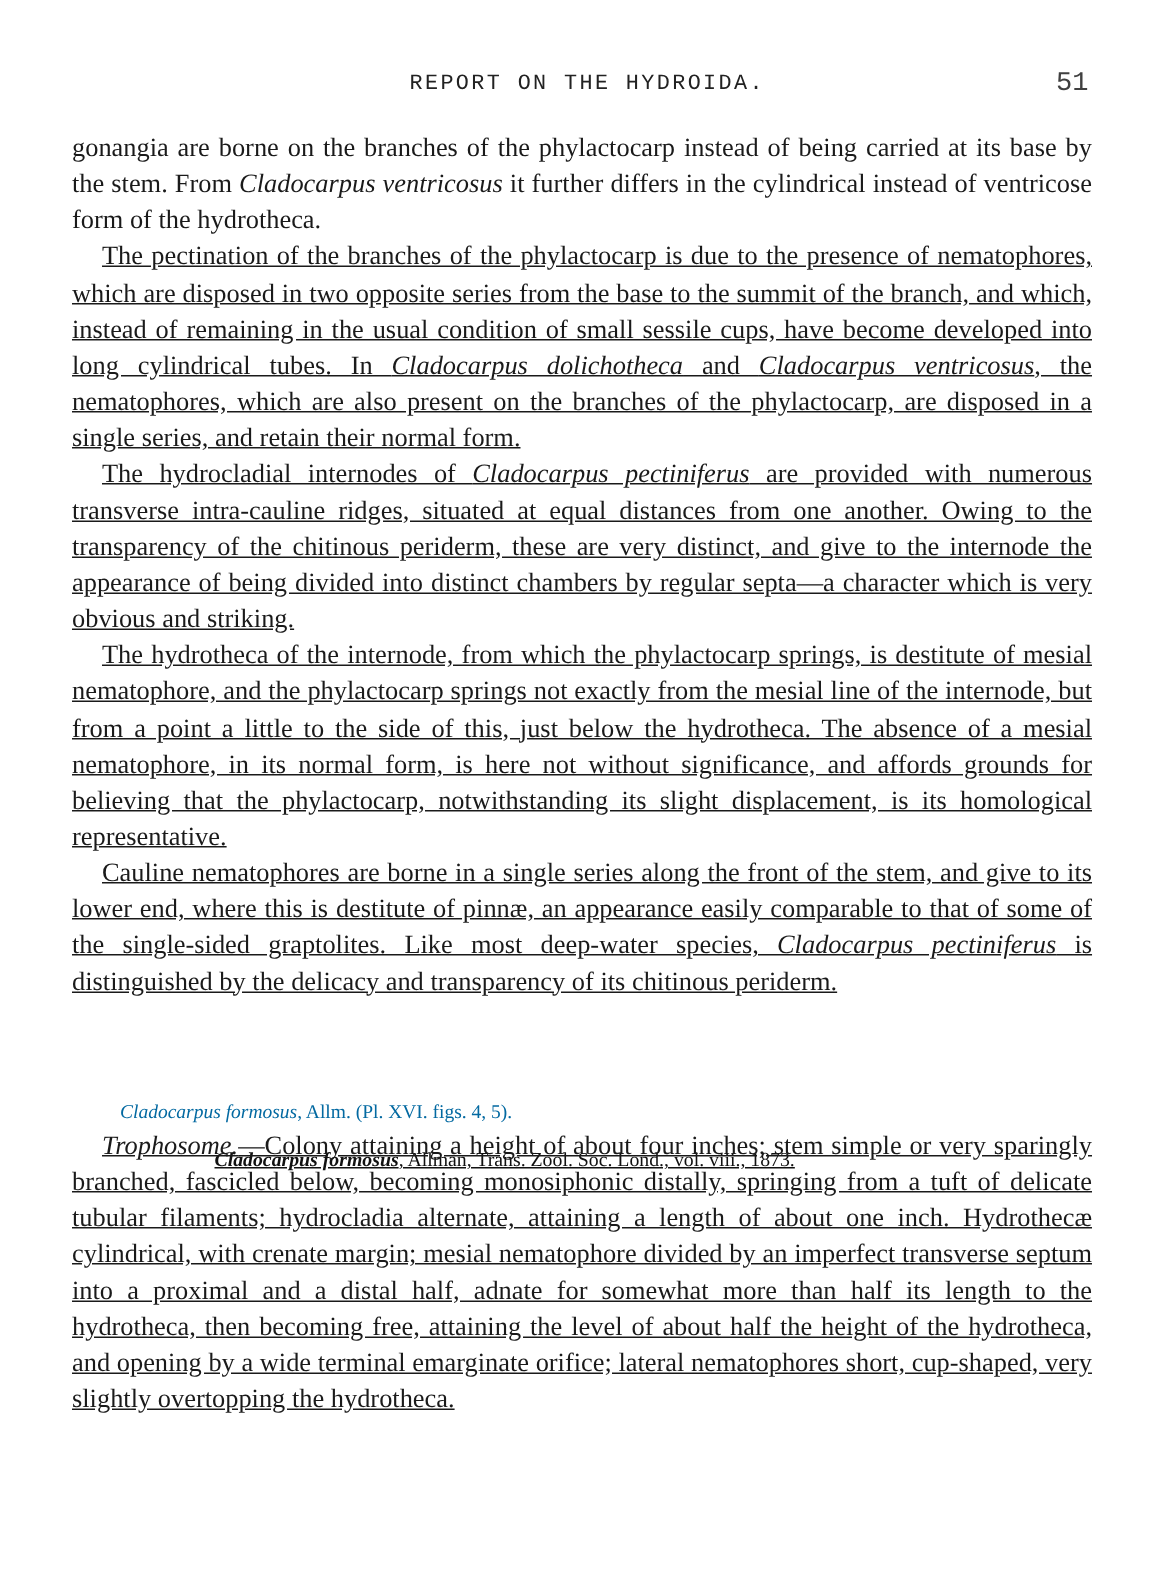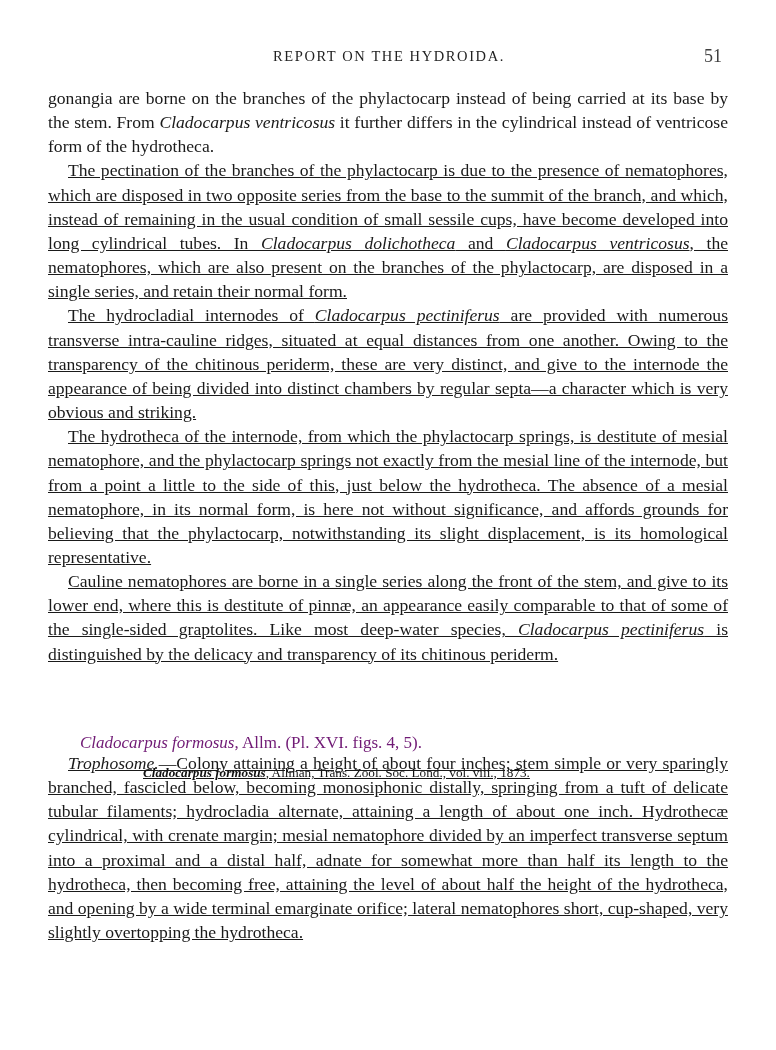--- a/index.html
+++ b/index.html
@@ -2,40 +2,40 @@
 <html><head>
 <meta charset="utf-8">
 <style>
   html, body { margin: 0; padding: 0; background: #ffffff; }
   body {
     width: 776px; height: 1050px; overflow: hidden; position: relative;
     font-family: "Liberation Serif", "DejaVu Serif", serif;
     color: #1a1a1a;
   }
   .header {
-    position: absolute; top: 48px; left: 0; width: 776px; height: 24px;
+    position: absolute; top: 48px; left: 0; width: 776px; height: 24px; font-family: Liberation Mono, monospace;
   }
   .running-head {
     position: absolute; left: 273px; top: 0;
     font-size: 14.5px; letter-spacing: 1.6px; color: #222;
   }
   .page-number {
     position: absolute; left: 704px; top: -2px;
     font-size: 18px; color: #404040;
   }
   .body-text {
     position: absolute; left: 48px; top: 86px; width: 680px;
     font-size: 17.6px; line-height: 24.15px; text-align: justify;
   }
   .body-text p { margin: 0; }
   .indent { text-indent: 20px; text-decoration: underline; }
   i { font-style: italic; }
   .species-heading {
     position: absolute; left: 80px; top: 733px;
-    font-size: 17px; color: #701a75;
+    font-size: 13px; color: #0369a1;
   }
   .synonymy {
     position: absolute; left: 143px; top: 765px;
     font-size: 13.2px; color: #111; text-decoration: underline;
   }
   .synonymy i { font-weight: bold; }
   .body-text-2 {
     position: absolute; left: 48px; top: 751px; width: 680px;
     font-size: 17.6px; line-height: 24.15px; text-align: justify;
   }

